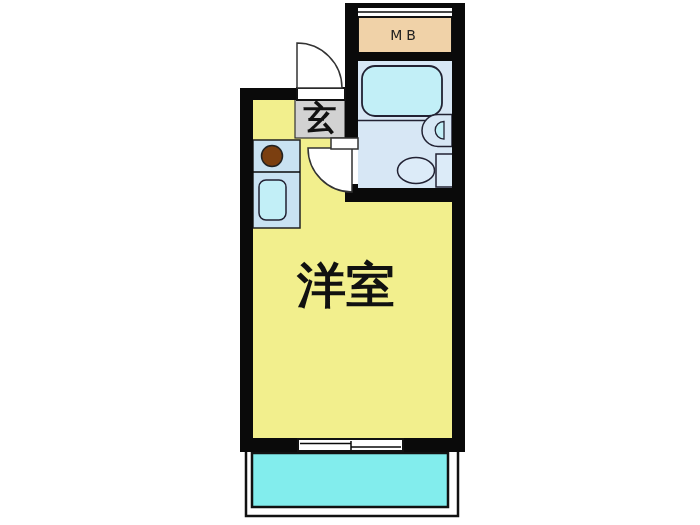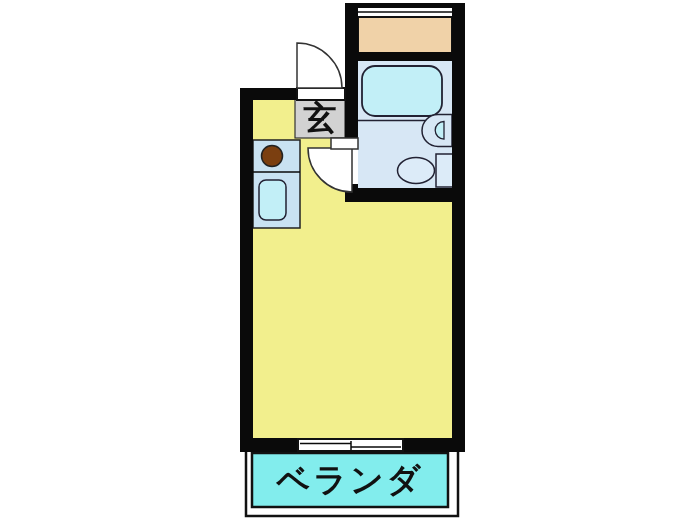--- a/index.html
+++ b/index.html
@@ -81,20 +81,21 @@
     <rect x="345" y="142" width="13" height="42" fill="#ffffff"></rect>
     <path d="M352,148 L308,148 A44,44 0 0 0 352,192 Z" stroke="#333" stroke-width="1.5" fill="#ffffff"></path>
     <rect x="331" y="138" width="27" height="11" stroke="#333" stroke-width="1.5" fill="#ffffff"></rect>
 
     <rect x="298" y="439" width="105" height="12" stroke="#111" stroke-width="2" fill="#ffffff"></rect>
     <line x1="300" y1="443.5" x2="351" y2="443.5" stroke-width="1.5" stroke="#0a0a0a"></line>
     <line x1="351" y1="447" x2="401" y2="447" stroke-width="1.5" stroke="#0a0a0a"></line>
     <line x1="351" y1="441" x2="351" y2="450" stroke-width="1.5" stroke="#0a0a0a"></line>
   </svg>
 
+  <div class="label mb-label">MB</div>
 
   <div class="label genkan-label">玄</div>
 
   <div class="label room-label">
+    <div>洋室</div>
   </div>
 
-  <div class="label veranda-label">ベランダ</div>
 </div>
 
 </body></html>

